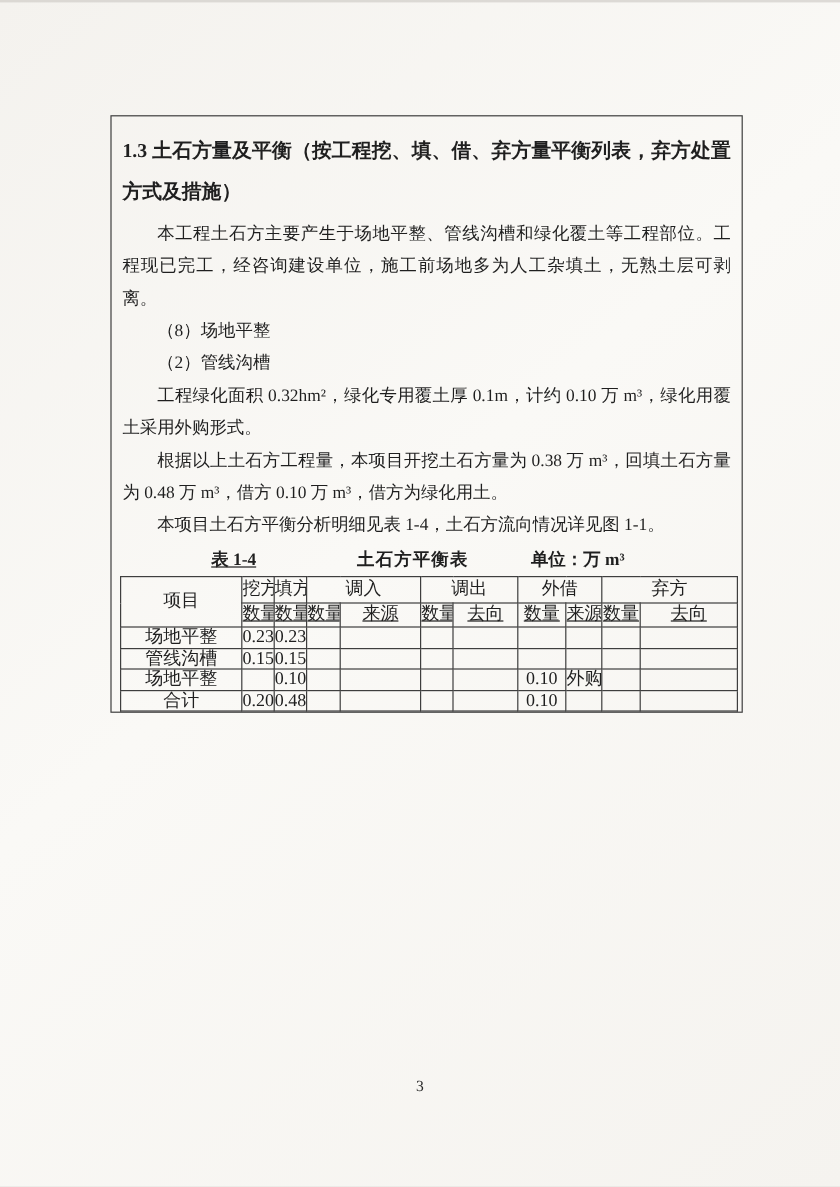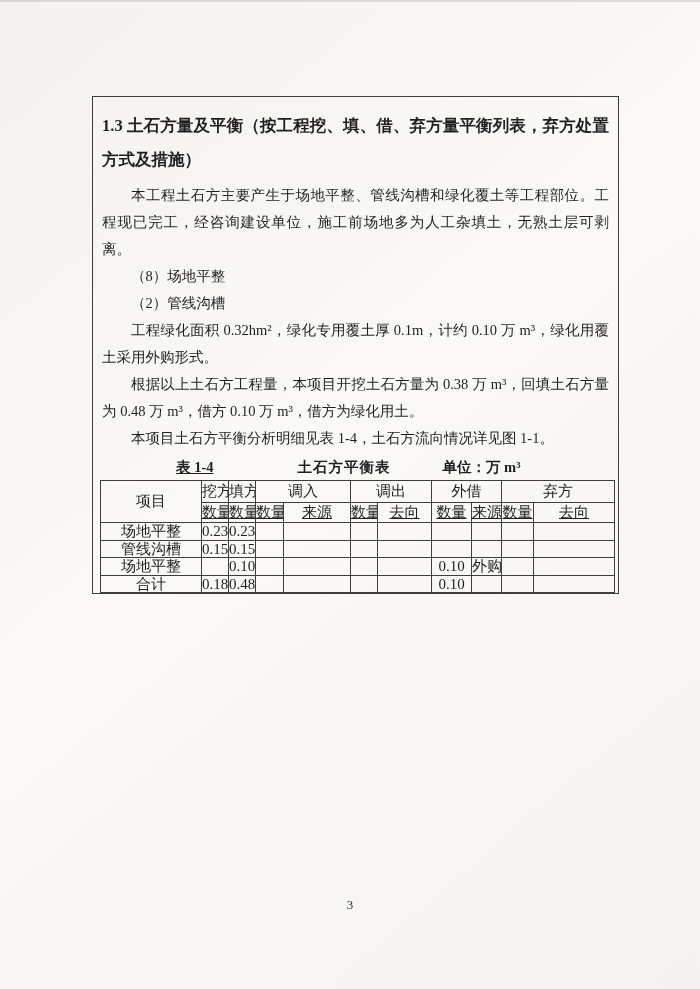--- a/index.html
+++ b/index.html
@@ -163,21 +163,21 @@
           <td></td>
           <td></td>
           <td></td>
           <td>0.10</td>
           <td>外购</td>
           <td></td>
           <td></td>
         </tr>
         <tr>
           <td>合计</td>
-          <td>0.18</td>
+          <td>0.20</td>
           <td>0.48</td>
           <td></td>
           <td></td>
           <td></td>
           <td></td>
           <td>0.10</td>
           <td></td>
           <td></td>
           <td></td>
         </tr>

